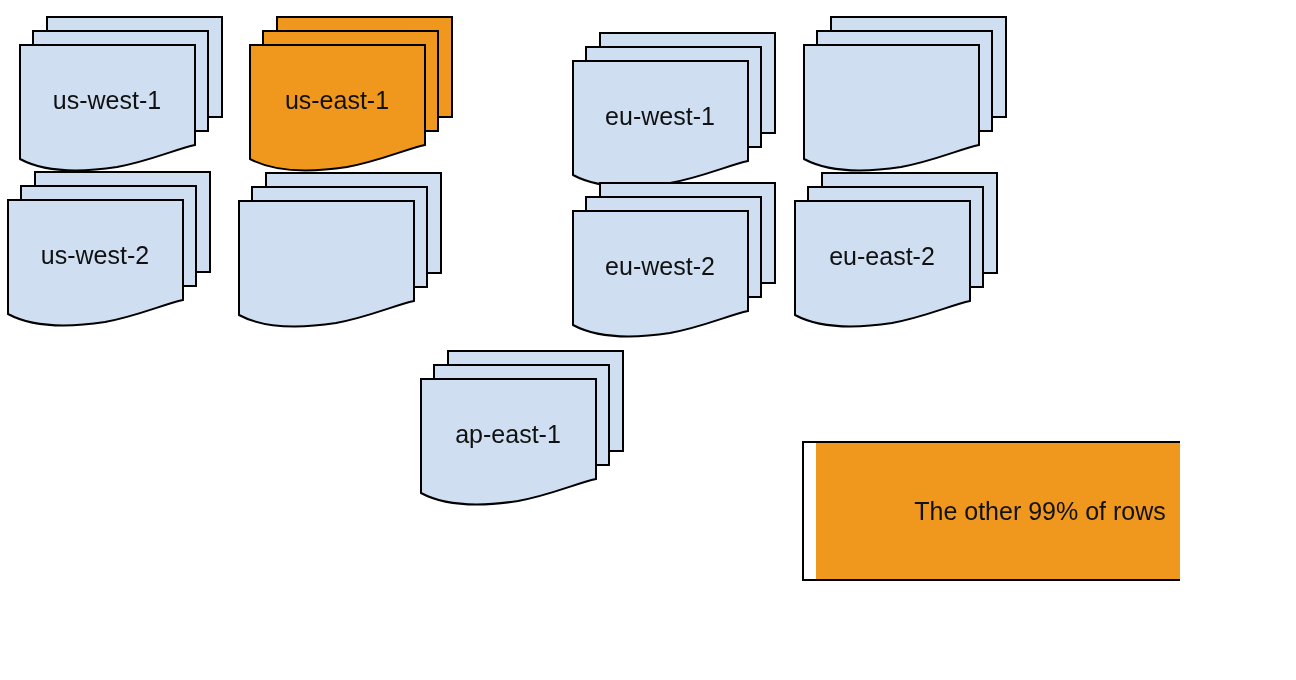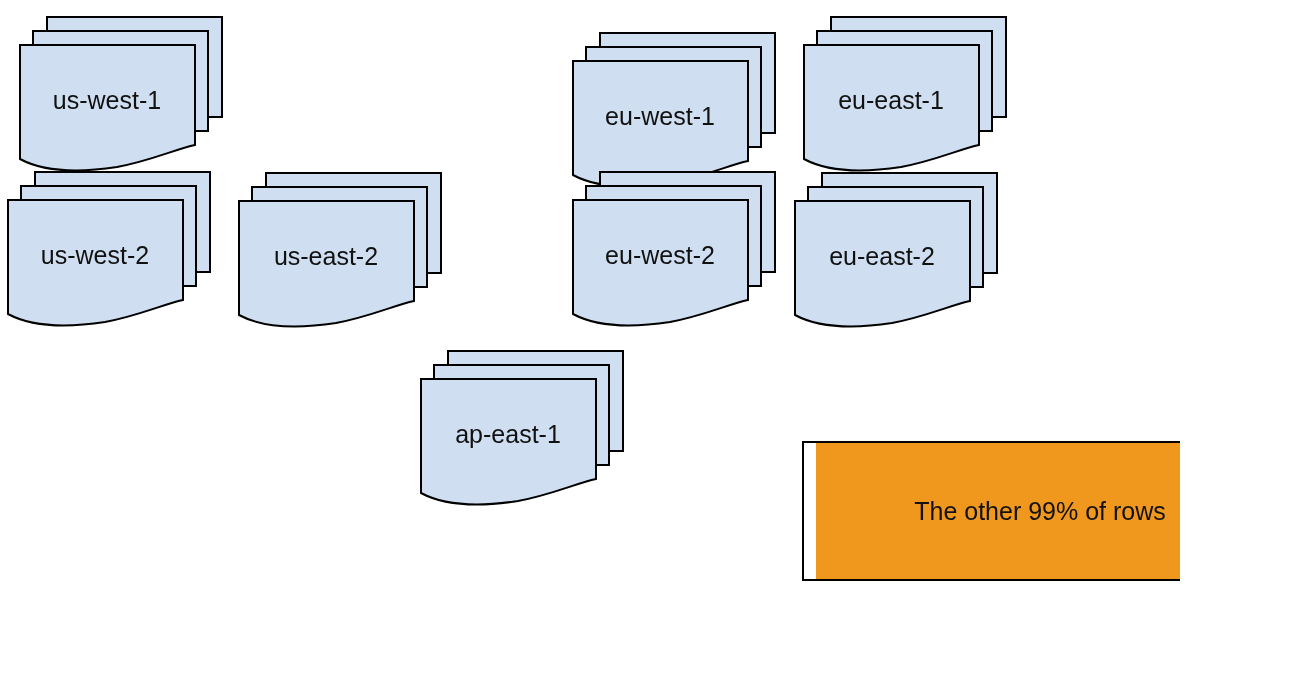--- a/index.html
+++ b/index.html
@@ -42,21 +42,21 @@
     pointer-events: none;
   }
 
   
   .pos-us-west-1 { left: 19px;  top: 16px;  }
   .pos-us-east-1 { left: 249px; top: 16px;  }
   .pos-eu-west-1 { left: 572px; top: 32px;  }
   .pos-eu-east-1 { left: 803px; top: 16px;  }
   .pos-us-west-2 { left: 7px;  top: 171px; }
   .pos-us-east-2 { left: 238px; top: 172px; }
-  .pos-eu-west-2 { left: 572px; top: 171px; }
+  .pos-eu-west-2 { left: 572px; top: 182px; }
   .pos-eu-east-2 { left: 794px; top: 172px; }
   .pos-ap-east-1 { left: 420px; top: 350px; }
   .pos-ap-east-2 { left: 389px; top: 503px; }
 
   
   .legend {
     position: absolute;
     left: 802px; top: 441px;
     width: 464px; height: 140px;
     box-sizing: border-box;
@@ -96,47 +96,51 @@
     </defs>
   </svg>
 
   <div class="stack pos-us-west-1 variant-default">
     <svg class="multidoc" width="204" height="158">
         <use href="#multidoc-shape"></use>
       </svg>
     <div class="stack-label">us-west-1</div>
   </div>
 
+  <div class="stack pos-us-east-1 variant-highlight">
+    <svg class="multidoc" width="204" height="158">
+        <use href="#multidoc-shape"></use>
+      </svg>
+    <div class="stack-label">us-east-1</div>
+  </div>
 
   <div class="stack pos-eu-west-1 variant-default">
     <svg class="multidoc" width="204" height="158">
         <use href="#multidoc-shape"></use>
       </svg>
     <div class="stack-label">eu-west-1</div>
   </div>
 
   <div class="stack pos-eu-east-1 variant-default">
     <svg class="multidoc" width="204" height="158">
         <use href="#multidoc-shape"></use>
       </svg>
-    <div class="stack-label">eu-east-1</div>
   </div>
 
   <div class="stack pos-us-west-2 variant-default">
     <svg class="multidoc" width="204" height="158">
         <use href="#multidoc-shape"></use>
       </svg>
     <div class="stack-label">us-west-2</div>
   </div>
 
   <div class="stack pos-us-east-2 variant-default">
     <svg class="multidoc" width="204" height="158">
         <use href="#multidoc-shape"></use>
       </svg>
-    <div class="stack-label">us-east-2</div>
   </div>
 
   <div class="stack pos-eu-west-2 variant-default">
     <svg class="multidoc" width="204" height="158">
         <use href="#multidoc-shape"></use>
       </svg>
     <div class="stack-label">eu-west-2</div>
   </div>
 
   <div class="stack pos-eu-east-2 variant-default">

